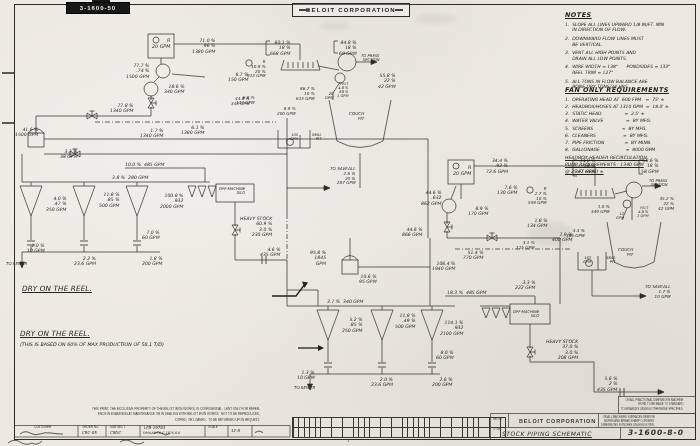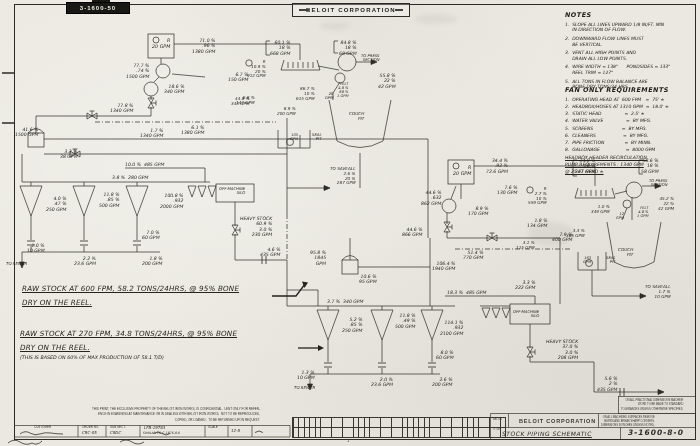--- a/index.html
+++ b/index.html
@@ -19,21 +19,21 @@
          border:1px solid #000;color:#efefea;font:bold 6px "Liberation Sans",sans-serif;
          text-align:center;line-height:10px;letter-spacing:1px;}
   .stamp-tab{position:absolute;left:92px;top:0;width:18px;height:3px;background:#181814;}
   .hdr-box{position:absolute;left:292px;top:3px;width:116px;height:12px;border:1px solid #2b2a27;
            font:bold 6px "Liberation Sans",sans-serif;letter-spacing:1.2px;text-align:center;
            line-height:12px;background:rgba(255,255,255,.25);}
   .hdr-box::before{content:"";position:absolute;left:6px;top:5px;width:10px;height:2px;background:#44433e;}
   .hdr-box::after{content:"";position:absolute;right:6px;top:5px;width:8px;height:2px;background:#44433e;}
   .notes-block{position:absolute;left:565px;top:11px;width:131px;}
   .fan-block{position:absolute;left:565px;top:86px;width:132px;}
-  .sec-title{font:italic bold 6.4px "DejaVu Sans",sans-serif;
+  .sec-title{font:italic bold 6.4px "DejaVu Sans",sans-serif;text-decoration:underline;
              letter-spacing:.5px;margin-bottom:2.5px;color:#23221f;}
   .note-item{font:italic 4.5px/1.3 "DejaVu Sans",sans-serif;white-space:pre;margin-bottom:2.6px;}
   .fan-item{font:italic 4.5px/1.35 "DejaVu Sans",sans-serif;white-space:pre;margin-bottom:1.2px;}
   .fan-footer-line{font:italic 4.6px/1.5 "DejaVu Sans",sans-serif;text-decoration:underline;
                    white-space:pre;margin-top:.6px;}
   .anno{position:absolute;width:272px;}
   .anno-max{left:22px;top:282px;}
   .anno-min{left:20px;top:327px;}
   .anno-line{font:italic 7.2px/1.9 "DejaVu Sans",sans-serif;text-decoration:underline;
              letter-spacing:.15px;white-space:pre;color:#25241f;}
@@ -238,27 +238,25 @@
       </div>
     <div id="fan-footer">
         <div class="fan-footer-line">HEADBOX HEADER RECIRCULATION</div>
         <div class="fan-footer-line">PUMP REQUIREMENTS : 1340 GPM</div>
         <div class="fan-footer-line">@ 25 FT HEAD ±</div>
       </div>
   </div>
 
   <div class="anno anno-max">
     <div id="anno-max">
-        <div class="anno-line">RAW STOCK AT 600 FPM, 58.2 TONS/24HRS, @ 95% BONE</div>
         <div class="anno-line">DRY ON THE REEL.</div>
       </div>
   </div>
   <div class="anno anno-min">
     <div id="anno-min">
-        <div class="anno-line">RAW STOCK AT 270 FPM, 34.8 TONS/24HRS, @ 95% BONE</div>
         <div class="anno-line">DRY ON THE REEL.</div>
       </div>
     <div class="anno-note">(THIS IS BASED ON 60% OF MAX PRODUCTION OF 58.1 T/D)</div>
   </div>
 
   <div class="revgrid"></div>
 
   <div id="labels-layer">
       <div class="slabel" style="left: 152px; top: 38px; font-size: 4.8px;">R
 20 GPM</div>

